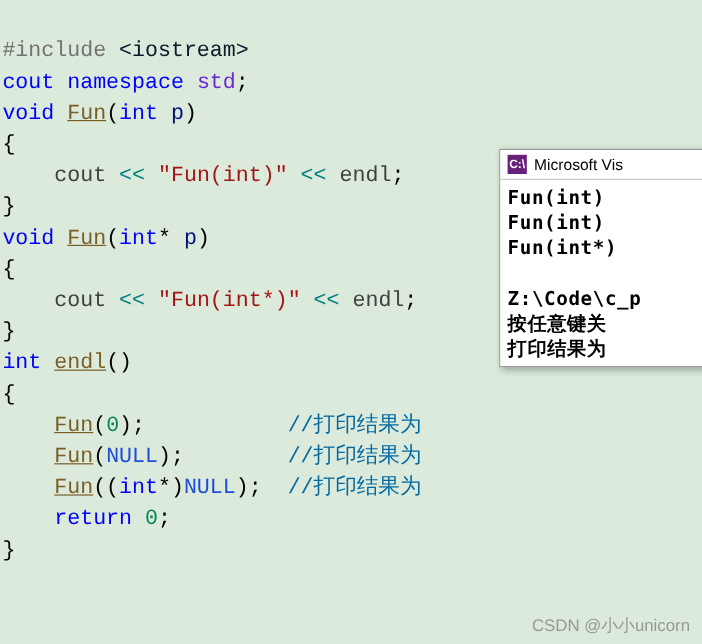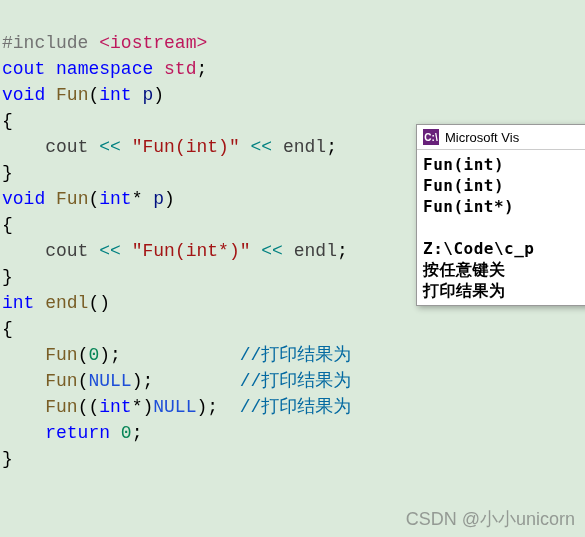--- a/index.html
+++ b/index.html
@@ -12,28 +12,28 @@
     position: relative;
     overflow: hidden;
   }
   .code-area {
     padding: 4px 0 0 2px;
     line-height: 26px;
     white-space: pre;
   }
   .tok-pp   { color: #737373; }       
   .tok-kw   { color: #0000ff; }       
-  .tok-lib  { color: #be185d; }
-  .tok-func { color: #795e26; }
+  .tok-lib  { color: #0f172a; }
+  .tok-func { color: #795e26; text-decoration: underline; }
   .tok-num  { color: #098658; }
   .tok-str  { color: #a31515; }
   .tok-op   { color: #008080; }
   .tok-cmt  { color: #0369a1; }
   .tok-id   { color: #001080; }
-  .tok-ns   { color: #be185d; }
+  .tok-ns   { color: #6d28d9; }
   .tok-null { color: #1d4ed8; }
   .tok-cout { color: #404040; }
   .plain    { color: #000000; }
 
   .console-window {
     position: absolute;
     top: 124px;
     left: 416px;
     width: 250px;
     background: #f0f0f0;
@@ -72,21 +72,21 @@
     color: #000;
     font-weight: bold;
     white-space: pre;
     letter-spacing: 0.5px;
   }
   .watermark {
     position: absolute;
     bottom: 6px;
     right: 10px;
     color: rgba(100,100,100,0.6);
-    font-size: 18px;
+    font-size: 14px;
     font-family: sans-serif;
     text-align: right;
   }
 </style>
 </head>
 <body>
 
 <div class="code-area">
 <span class="tok-pp">#include</span> <span class="tok-lib">&lt;iostream&gt;</span>
 <span class="tok-kw">cout</span> <span class="tok-kw">namespace</span> <span class="tok-ns">std</span><span class="plain">;</span>

